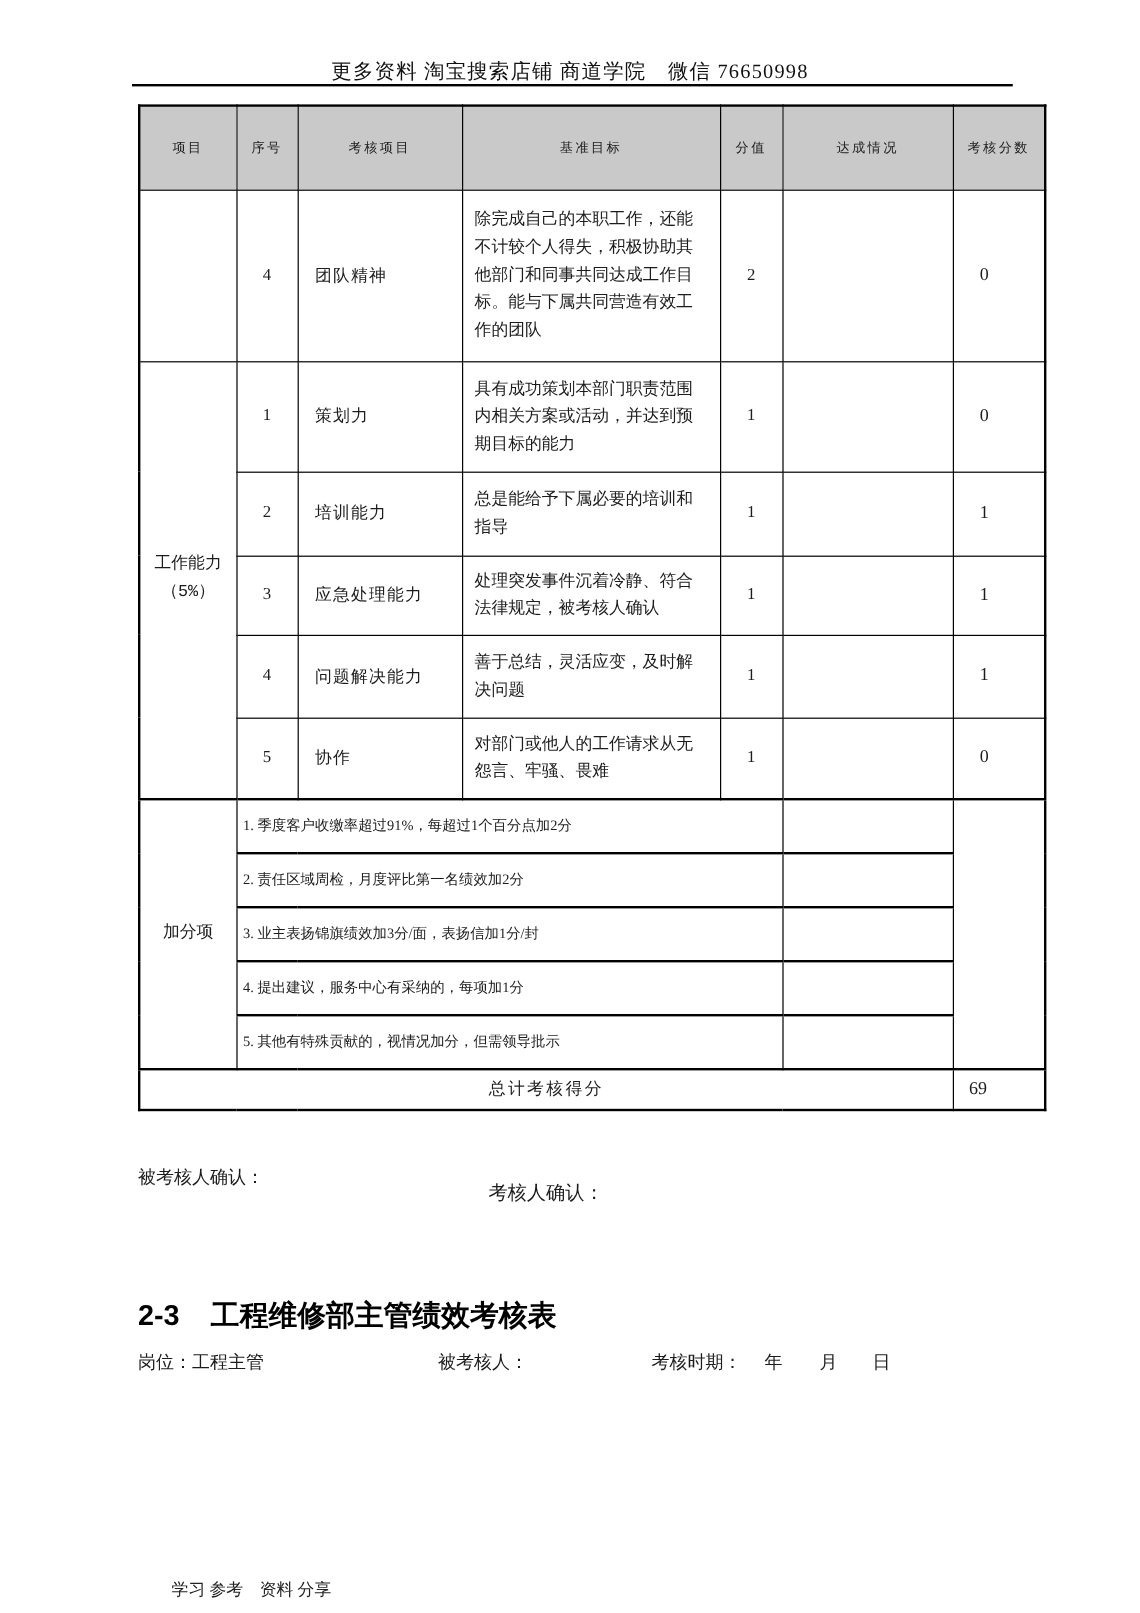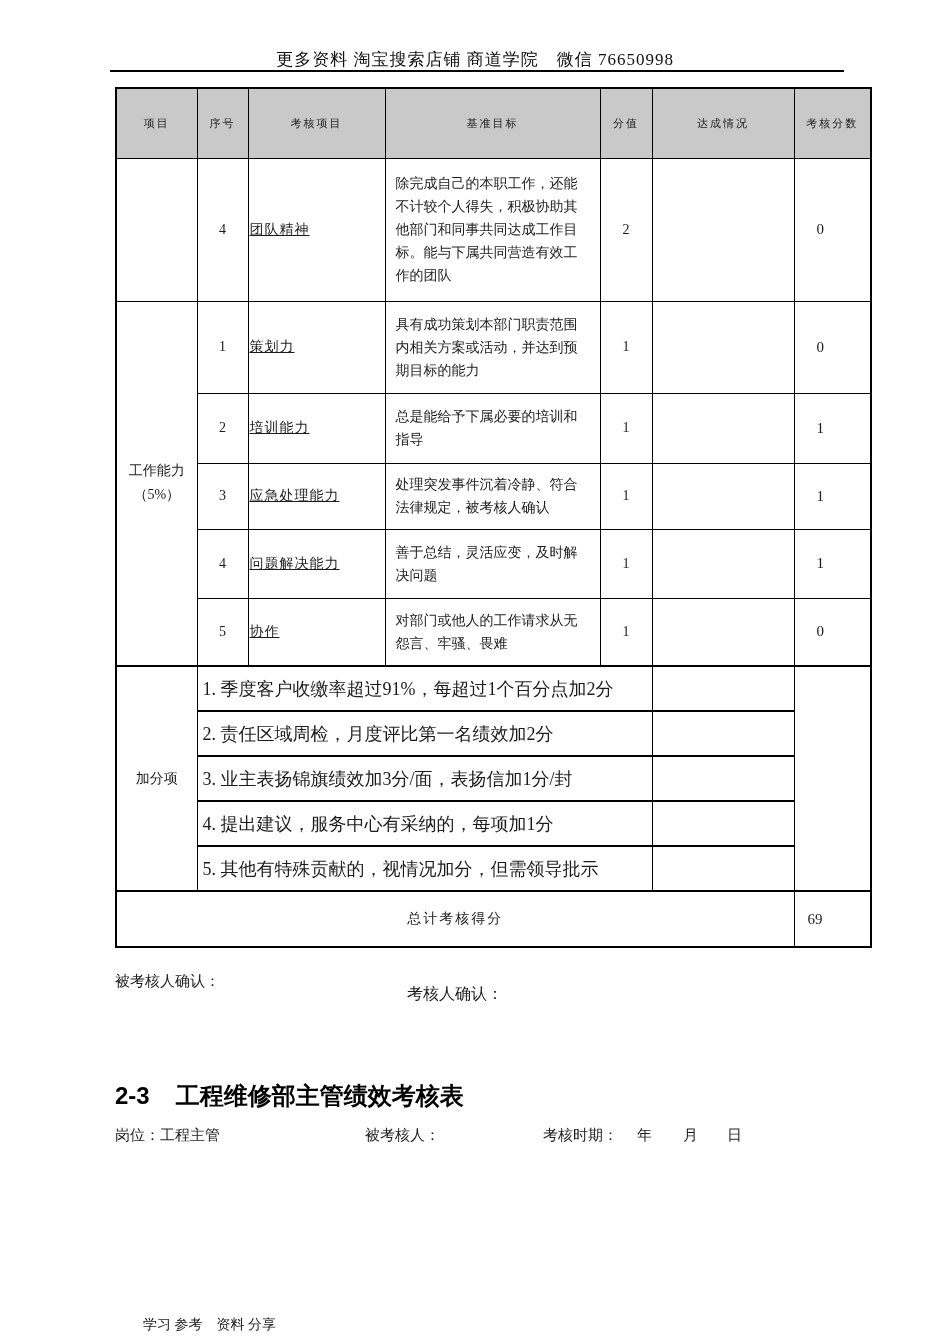--- a/index.html
+++ b/index.html
@@ -53,35 +53,35 @@
     letter-spacing: 2px;
     font-size: 11px;
   }
   tr.rh1 { height: 143px; }
   tr.rh2 { height: 92px; }
   tr.rh3 { height: 70px; }
   tr.rh4 { height: 66px; }
   tr.rh5 { height: 69px; }
   tr.rh6 { height: 68px; }
   tr.rhb { height: 45px; }
-  tr.rht { height: 56px; }
+  tr.rht { height: 34px; }
   tr.rhb td, tr.rht td { border-top-width: 2px; }
 
-  td.c-group { text-align: center; line-height: 1.7; padding: 0 2px; }
+  td.c-group { text-align: center; line-height: 1.7; padding: 0 2px; font-family: Liberation Mono, monospace; }
   td.c-no    { text-align: center; }
-  td.c-item  { padding-left: 1px; letter-spacing: 1px; text-decoration: underline; }
+  td.c-item  { padding-left: 14px; letter-spacing: 1px; }
   td.c-goal  { padding: 8px 10px; line-height: 23px; text-align: left; }
   td.c-pts   { text-align: center; }
   td.c-ach   { }
   td.c-score {
     font-weight: bold;
     padding-left: 22px;
     font-size: 15px;
   }
-  td.c-bonus { padding-left: 5px; font-size: 18px; }
+  td.c-bonus { padding-left: 5px; font-size: 12px; }
   td.c-total-label { text-align: center; letter-spacing: 2px; }
   td.c-total-score { font-weight: bold; padding-left: 13px; font-size: 15px; }
 
   
   .signoff-assessee { position: absolute; left: 115px; top: 972px; font-size: 15px; }
   .signoff-assessor { position: absolute; left: 407px; top: 984px; font-size: 16px; }
 
   
   .next-heading {
     position: absolute;

